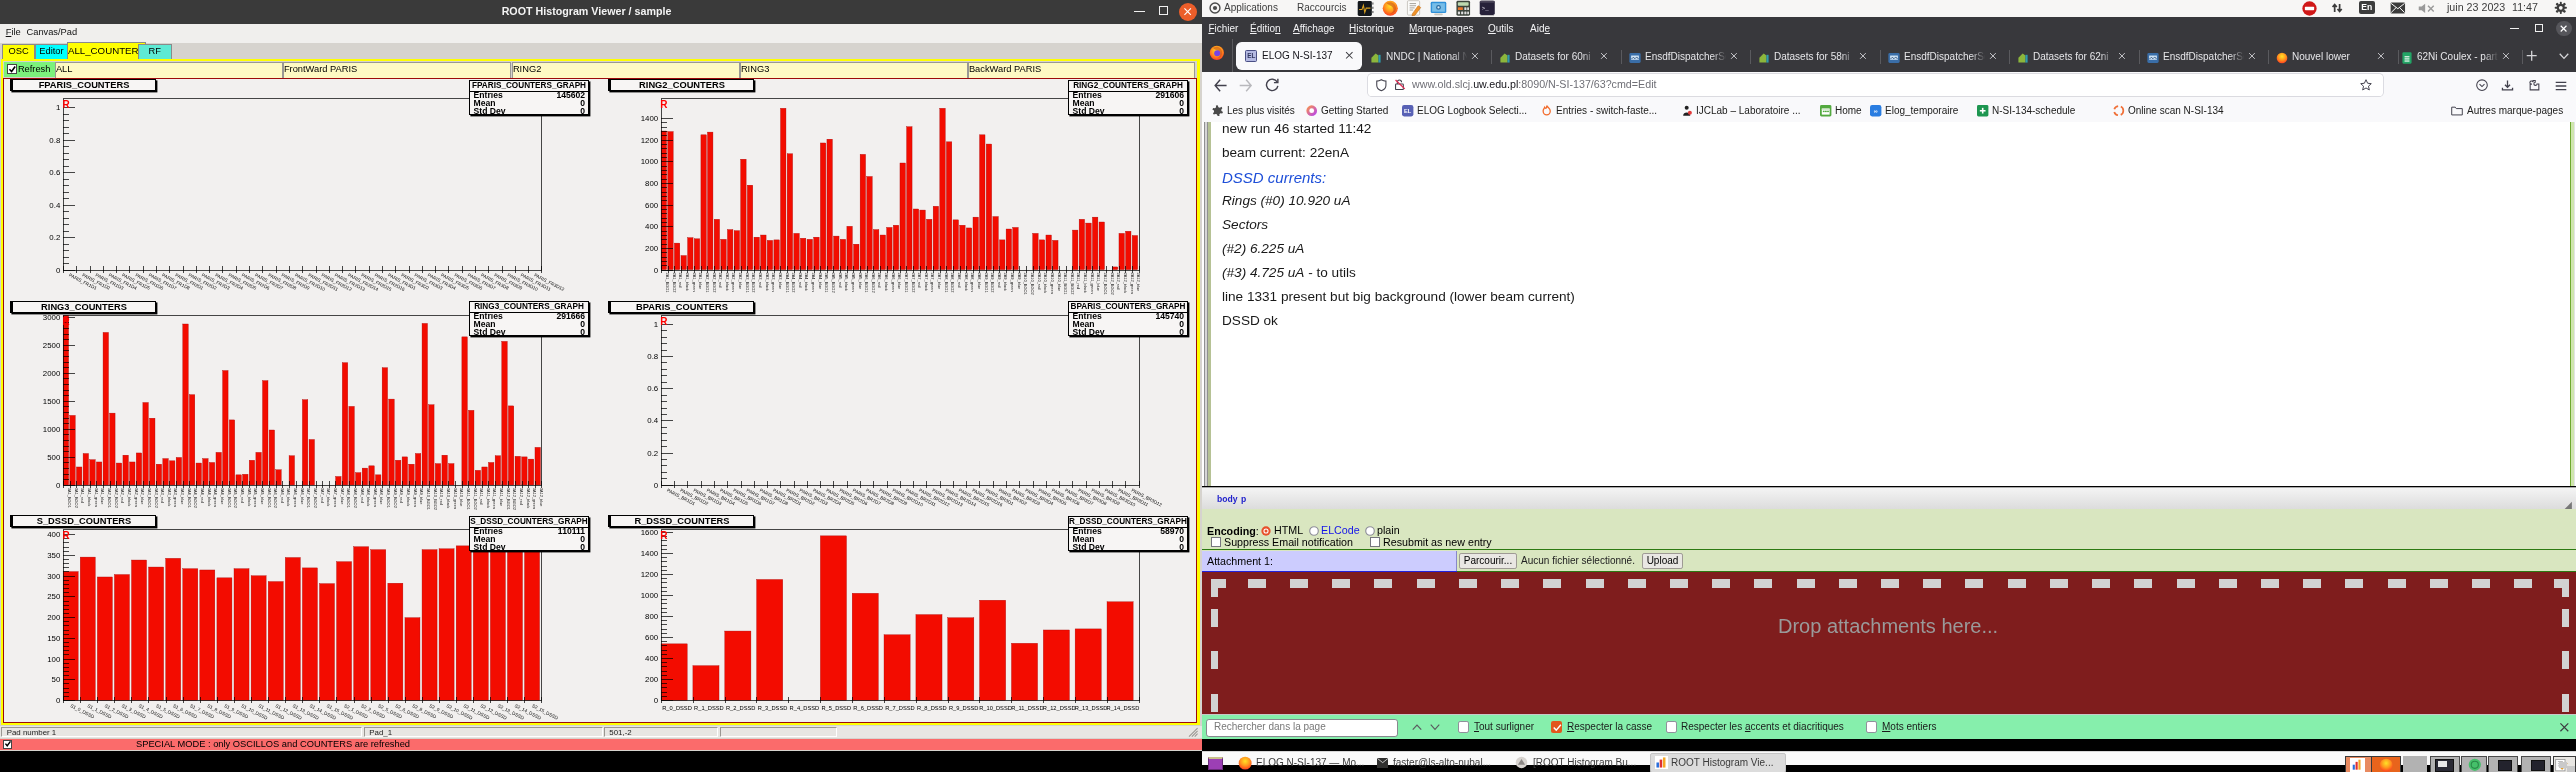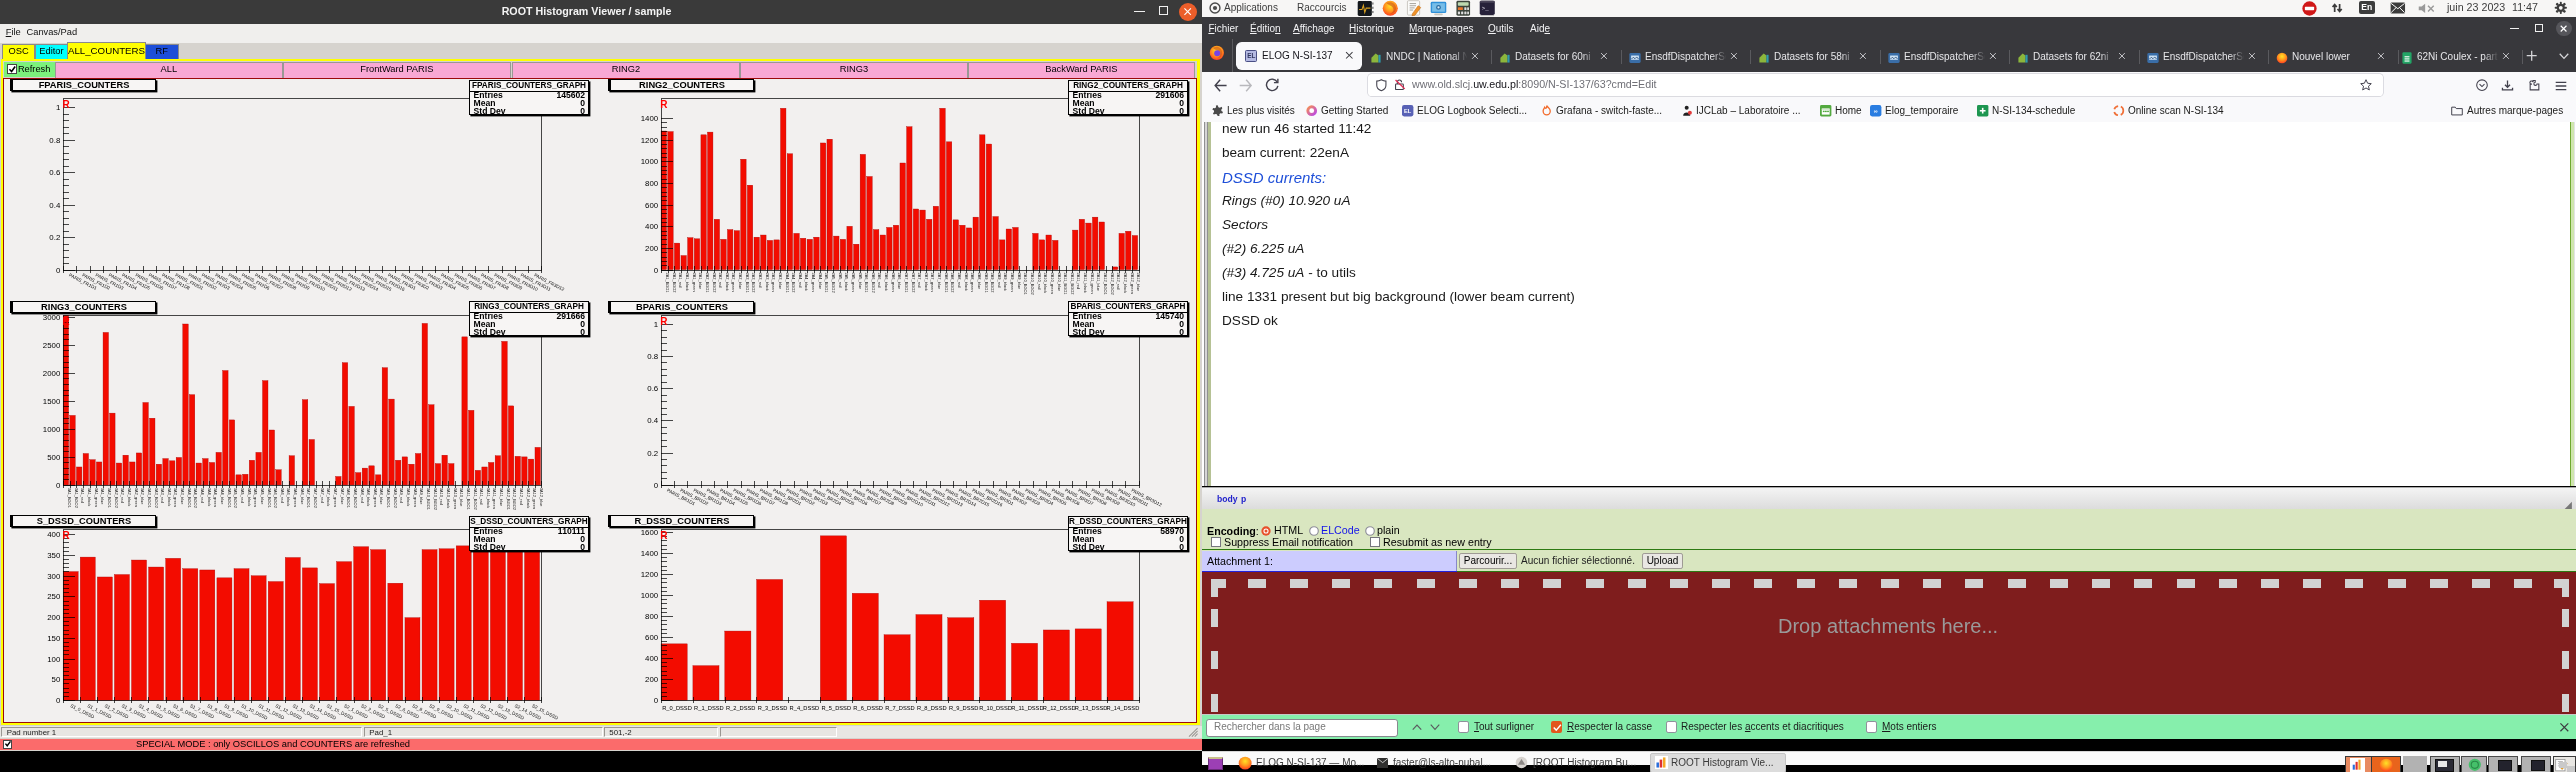--- a/index.html
+++ b/index.html
@@ -6,21 +6,21 @@
 #stage{position:absolute;top:0;left:0;width:2576px;height:773px}
 
 #rootwin{left:0;top:0;width:1202px;height:751px;background:#d6d3ce}
 #rtitle{left:0;top:0;width:1202px;height:23.6px;background:#3a3a3a}
 #rtitle .t{position:absolute;left:472px;top:5px;width:229px;text-align:center;color:#f4f4f4;font-weight:bold;font-size:10.7px}
 #rmenu{left:0;top:23.6px;width:1202px;height:19.3px;background:#f0efed}
 #rmenu span{position:absolute;top:3.6px;font-size:9.3px;color:#111}
 .rtab{position:absolute;border:0.7px solid #8a8a8a;border-bottom:none;font-size:9.3px;color:#000;text-align:center}
 #ryellow{left:0.7px;top:59px;width:1199px;height:666px;background:#ffff00}
 #refrow{left:2.9px;top:61px;width:1194px;height:16.5px;background:#d6d3ce}
-.rbtn{position:absolute;top:0.7px;height:20px;background:#f9a8d4;border:0.7px solid #9a9894;box-sizing:border-box;text-align:center;font-size:9.3px;line-height:13.6px;color:#000}
+.rbtn{position:absolute;top:0.7px;height:20px;background:#fef9c3;border:0.7px solid #9a9894;box-sizing:border-box;text-align:left;font-size:9.3px;line-height:13.6px;color:#000}
 #refresh{position:absolute;left:0.7px;top:0.7px;width:52px;height:15px;background:#7cf17c;font-size:9.3px;line-height:14.3px;color:#000}
 #rcanvas{left:2.9px;top:78px;width:1194px;height:645px;background:#f2f0ef;border:0.7px solid #9c0a0a;box-sizing:border-box}
 #rstatus{left:0;top:726px;width:1202px;height:12px;background:#e8e6e3}
 .rseg{position:absolute;top:0.7px;height:10px;border:0.7px solid #b9b6b1;border-top-color:#9a9792;border-left-color:#9a9792;border-right-color:#fff;border-bottom-color:#fff;font-size:7.9px;color:#222;line-height:10px;padding-left:4.3px;box-sizing:border-box}
 #rspecial{left:0;top:739px;width:1202px;height:10.7px;background:#fb6b6b}
 #rspecial .txt{position:absolute;left:136px;top:0px;font-size:9.3px;color:#000;line-height:10.7px}
 .cb{position:absolute;background:#fff;border:0.7px solid #444;box-sizing:border-box}
 .pad-title{position:absolute;z-index:6;background:#f7f5f4;border:0.7px solid #000;border-left:3.6px solid #000;box-shadow:1.4px 1.4px 0 #000;box-sizing:border-box;text-align:center;font-weight:bold;color:#000}
 .stats{position:absolute;z-index:6;background:#f7f5f4;border:0.7px solid #000;box-shadow:1.4px 1.4px 0 #000;font-size:8.6px;color:#000;font-weight:bold;box-sizing:border-box}
 .stats .hdr{text-align:center;border-bottom:0.7px solid #000;height:10px;line-height:10px;font-size:8.2px}
@@ -59,21 +59,21 @@
     <div class="abs" style="left:1134px;top:10.7px;width:10.7px;height:1.4px;background:#f0f0f0"></div>
     <div class="abs" style="left:1159px;top:6.4px;width:8.6px;height:8.6px;border:1.4px solid #f0f0f0;box-sizing:border-box"></div>
     <div class="abs" style="left:1179px;top:2.9px;width:18px;height:18px;border-radius:50%;background:#ec5e2a"></div>
     <svg style="left:1183px;top:7.2px" width="9.3" height="9.3" viewBox="0 0 13 13">
           <path d="M2 2 L11 11 M11 2 L2 11" stroke="#fff" stroke-width="1.6"></path>
         </svg>
   </div>
   <div class="rtab" style="left:2.1px;top:44px;width:31px;height:13.6px;background:#ffff00;line-height:13.6px">OSC</div>
   <div class="rtab" style="left:35px;top:44px;width:31px;height:13.6px;background:#00ffff;line-height:13.6px">Editor</div>
   <div class="rtab" style="left:67px;top:42px;width:77px;height:16.5px;background:#ffff00;line-height:16.5px;font-size:9.7px">ALL_COUNTERS</div>
-  <div class="rtab" style="left:145px;top:44px;width:31.5px;height:13.6px;background:#1d4ed8;line-height:13.6px">RF</div>
+  <div class="rtab" style="left:138px;top:44px;width:31.5px;height:13.6px;background:#5eead4;line-height:13.6px">RF</div>
   <div id="ryellow" class="abs"></div>
   <div id="refrow" class="abs">
      <div id="refresh"><span style="margin-left:14.3px">Refresh</span></div>
      <div class="cb" style="left:4.3px;top:2.9px;width:10px;height:10px"></div>
      <svg style="left:5px;top:3.6px" width="8.6" height="8.6" viewBox="0 0 12 12">
           <path d="M2 6 L5 9 L10 2" stroke="#000" stroke-width="2.2" fill="none"></path>
         </svg>
      <div class="rbtn" style="left:52px;width:228px">ALL</div>
      <div class="rbtn" style="left:280px;width:228px">FrontWard PARIS</div>
      <div class="rbtn" style="left:509px;width:228px">RING2</div>
@@ -1407,21 +1407,21 @@
       </svg>
       <div class="abs bm2" style="left:119px;top:5px;font-size:10px;color:#20201f;white-space:nowrap">Getting Started</div>
       <svg style="position:absolute;overflow:visible;left:200px;top:5px" width="11.4" height="11.4" viewBox="0 0 16 16">
         <rect width="16" height="16" rx="3" fill="#5861b5"></rect>
         <text x="8" y="11.5" font-size="8" font-weight="bold" fill="#fff" text-anchor="middle">EL</text>
       </svg>
       <div class="abs bm2" style="left:215px;top:5px;font-size:10px;color:#20201f;white-space:nowrap">ELOG Logbook Selecti...</div>
       <svg style="position:absolute;overflow:visible;left:339px;top:5px" width="11.4" height="11.4" viewBox="0 0 16 16">
         <path d="M8 1 C10 4 13 4.5 13 8.5 C13 11.5 10.8 14 8 14 C5.2 14 3 11.5 3 8.5 C3 6 4.5 4.8 5.2 3.2 C6 5 8.5 5.5 8 1 Z" fill="none" stroke="#f26a2a" stroke-width="1.8"></path>
       </svg>
-      <div class="abs bm2" style="left:354px;top:5px;font-size:10px;color:#20201f;white-space:nowrap">Grafana - switch-faste...</div>
+      <div class="abs bm2" style="left:354px;top:5px;font-size:10px;color:#20201f;white-space:nowrap">Entries - switch-faste...</div>
       <svg style="position:absolute;overflow:visible;left:479px;top:5px" width="11.4" height="11.4" viewBox="0 0 16 16">
         <circle cx="8" cy="4" r="2.8" fill="#222"></circle>
         <path d="M3 15 C3 9 13 9 13 15 Z" fill="#222"></path>
         <circle cx="12.5" cy="11" r="2.8" fill="#e23a3a"></circle>
       </svg>
       <div class="abs bm2" style="left:494px;top:5px;font-size:10px;color:#20201f;white-space:nowrap">IJCLab – Laboratoire ...</div>
       <svg style="position:absolute;overflow:visible;left:618px;top:5px" width="11.4" height="11.4" viewBox="0 0 16 16">
         <rect width="16" height="16" rx="2" fill="#53a93f"></rect>
         <rect x="2.5" y="5" width="11" height="8.5" fill="#fff"></rect>
         <rect x="2.5" y="5" width="11" height="2" fill="#d6e9d0"></rect>

